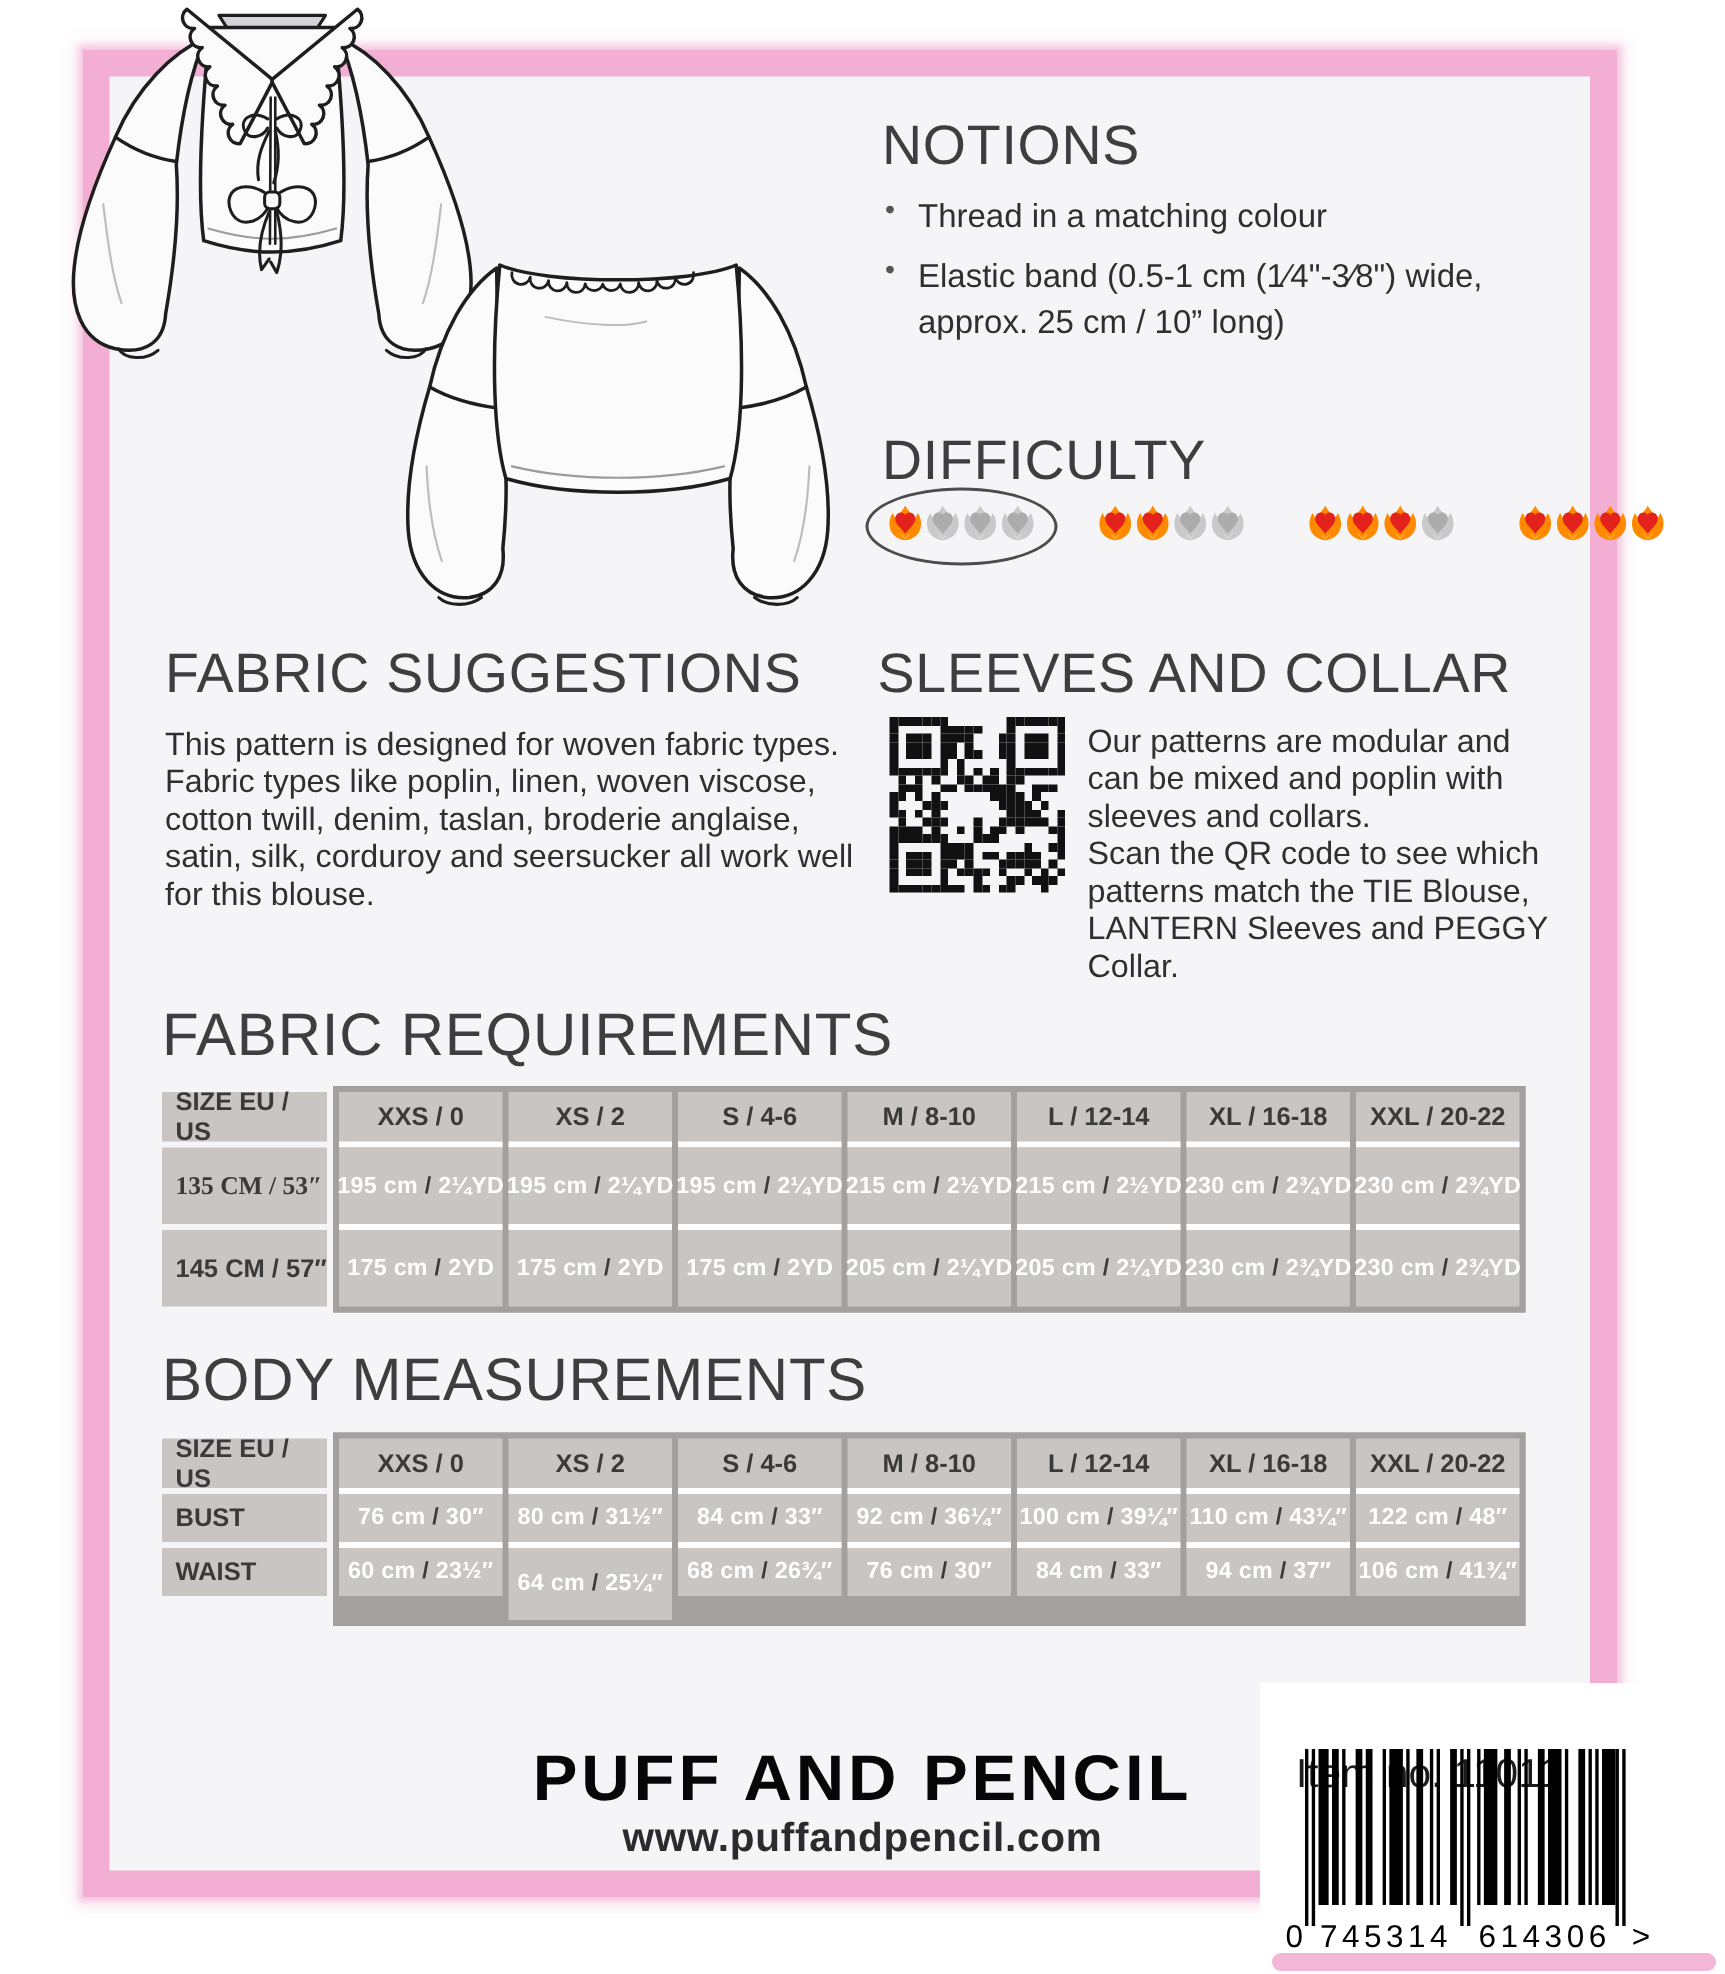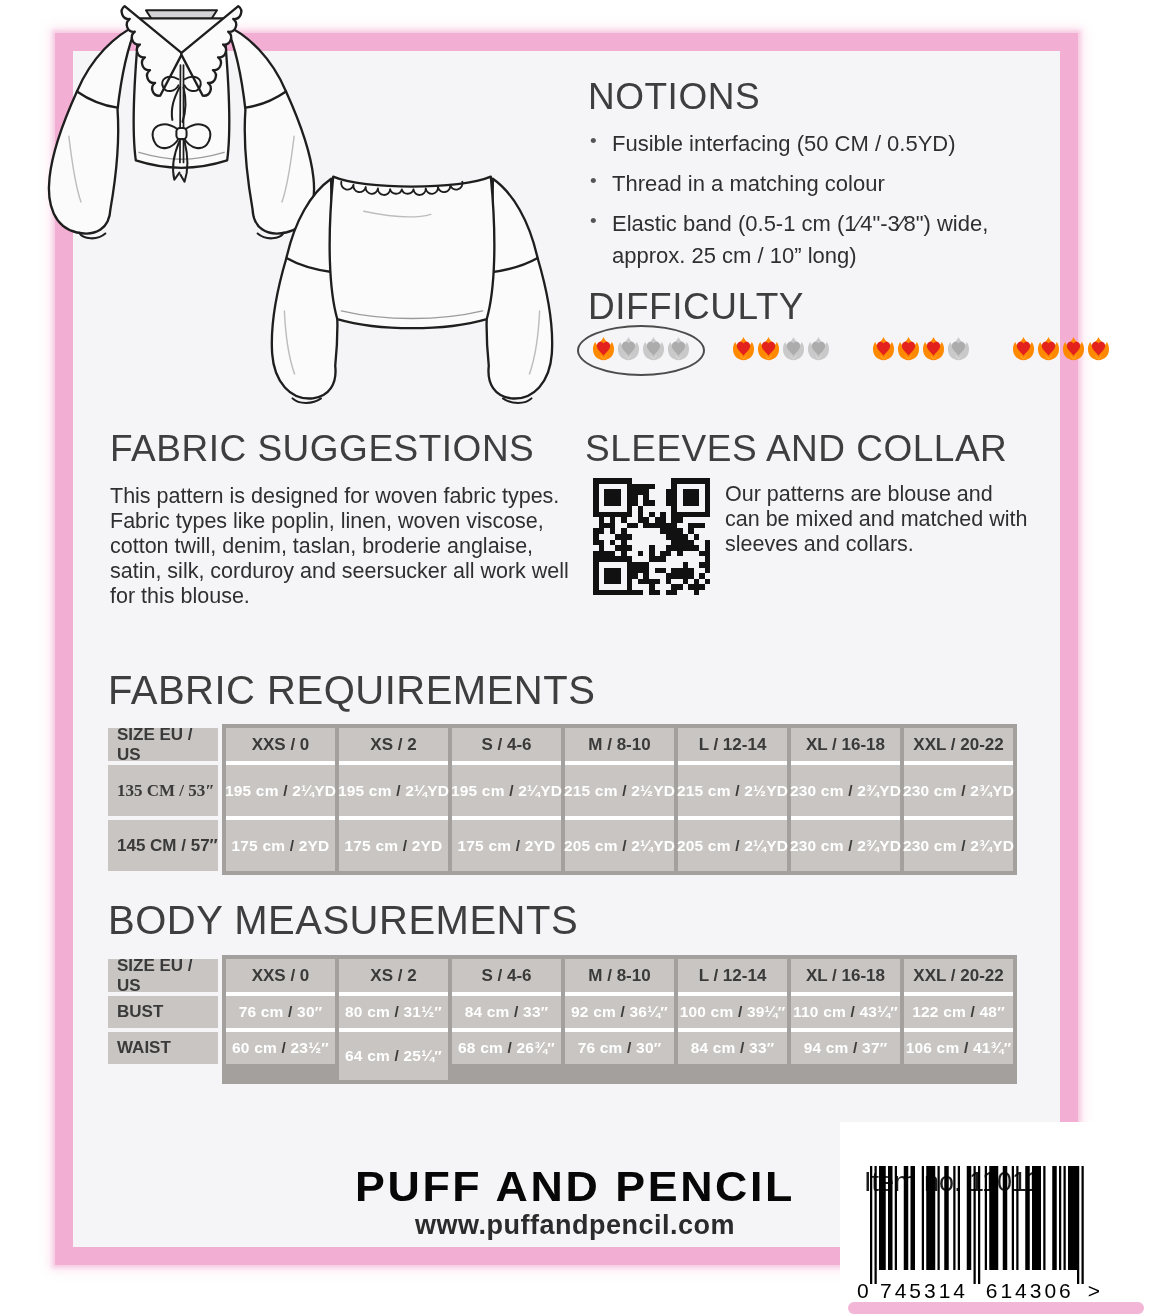--- a/index.html
+++ b/index.html
@@ -131,21 +131,20 @@
     <path d="M273,160 C272,182 269,205 263,222" fill="none" stroke="#BDBDBD" stroke-width="1.4"></path>
     <path d="M70,28 C64,90 66,140 74,168 C115,180 180,180 221,168 C229,140 231,90 225,28 C195,41 100,41 70,28 Z"></path>
     <path d="M78,33 a6,6 0 0 0 12,3 a6,6 0 0 0 12,2.2 a6,6 0 0 0 12,1.4 a6,6 0 0 0 12,0.8 a6,6 0 0 0 11.5,0.2 a6,6 0 0 0 11.5,-0.2 a6,6 0 0 0 12,-0.8 a6,6 0 0 0 12,-1.4 a6,6 0 0 0 12,-2.2 a6,6 0 0 0 12,-3" fill="none" stroke-width="1.8"></path>
     <path d="M78,160 C120,170 175,170 217,160" fill="none" stroke="#9B9B9B" stroke-width="1.4"></path>
     <path d="M100,62 C128,68 152,69 166,65" fill="none" stroke="#BDBDBD" stroke-width="1.3"></path>
   </g>
 </svg>
 
 <h2 class="sec abs" style="left:588px;top:76px;">NOTIONS</h2>
 <ul class="nlist abs" style="left:588px;top:128px;" id="notions-list">
-    <li>Fusible interfacing (50 CM / 0.5YD)</li>
     <li>Thread in a matching colour</li>
     <li>Elastic band (0.5-1 cm (1⁄4"-3⁄8") wide, approx. 25 cm / 10” long)</li>
   </ul>
 
 <h2 class="sec abs" style="left:588px;top:286px;">DIFFICULTY</h2>
 <div class="diff-row abs" style="left:584px;top:331px;" id="diff-row">
     <div class="diff-group">
       <div class="diff-ring"></div>
       <span><svg width="23" height="25" viewBox="0 0 24 26">
           <path d="M12,1 C10,5.5 7.2,6.2 6,10 C4.5,9 3.6,7.5 3.4,6 C1.4,9 0.6,12 1.2,15.8 C2,21 6,24.6 12,25.2 C18,24.6 22,21 22.8,15.8 C23.4,12 22.6,9 20.6,6 C20.4,7.5 19.5,9 18,10 C16.8,6.2 14,5.5 12,1 Z" fill="#FF8A00"></path>
@@ -677,21 +676,22 @@
     <div></div>
     <div></div>
     <div style="background: transparent;"></div>
     <div style="background: transparent;"></div>
     <div style="background: transparent;"></div>
     <div></div>
     <div style="background: transparent;"></div>
     <div style="background: transparent;"></div>
   </div>
 <div class="abs" style="left:725px;top:482px;width:308px;">
-  <p class="para">Our patterns are blouse and can be mixed and matched with sleeves and collars.</p>
+  <p class="para">Our patterns are modular and can be mixed and poplin with sleeves and collars.</p>
+  <p class="para">Scan the QR code to see which patterns match the TIE Blouse, LANTERN Sleeves and PEGGY Collar.</p>
 </div>
 
 <h2 class="sec big abs" style="left:108px;top:668px;">FABRIC REQUIREMENTS</h2>
 <div class="ptable" style="left:108px;top:724px;" id="fr-table">
     <div class="t-labels">
       <div class="t-label" style="height: 33px;">SIZE EU / US</div>
       <div class="t-label" style="height: 51px; font-family: Liberation Serif, serif;">135 CM / 53″</div>
       <div class="t-label" style="height: 51px;">145 CM / 57″</div>
     </div>
     <div class="t-block" style="grid-template-columns: repeat(7, 109px);">

